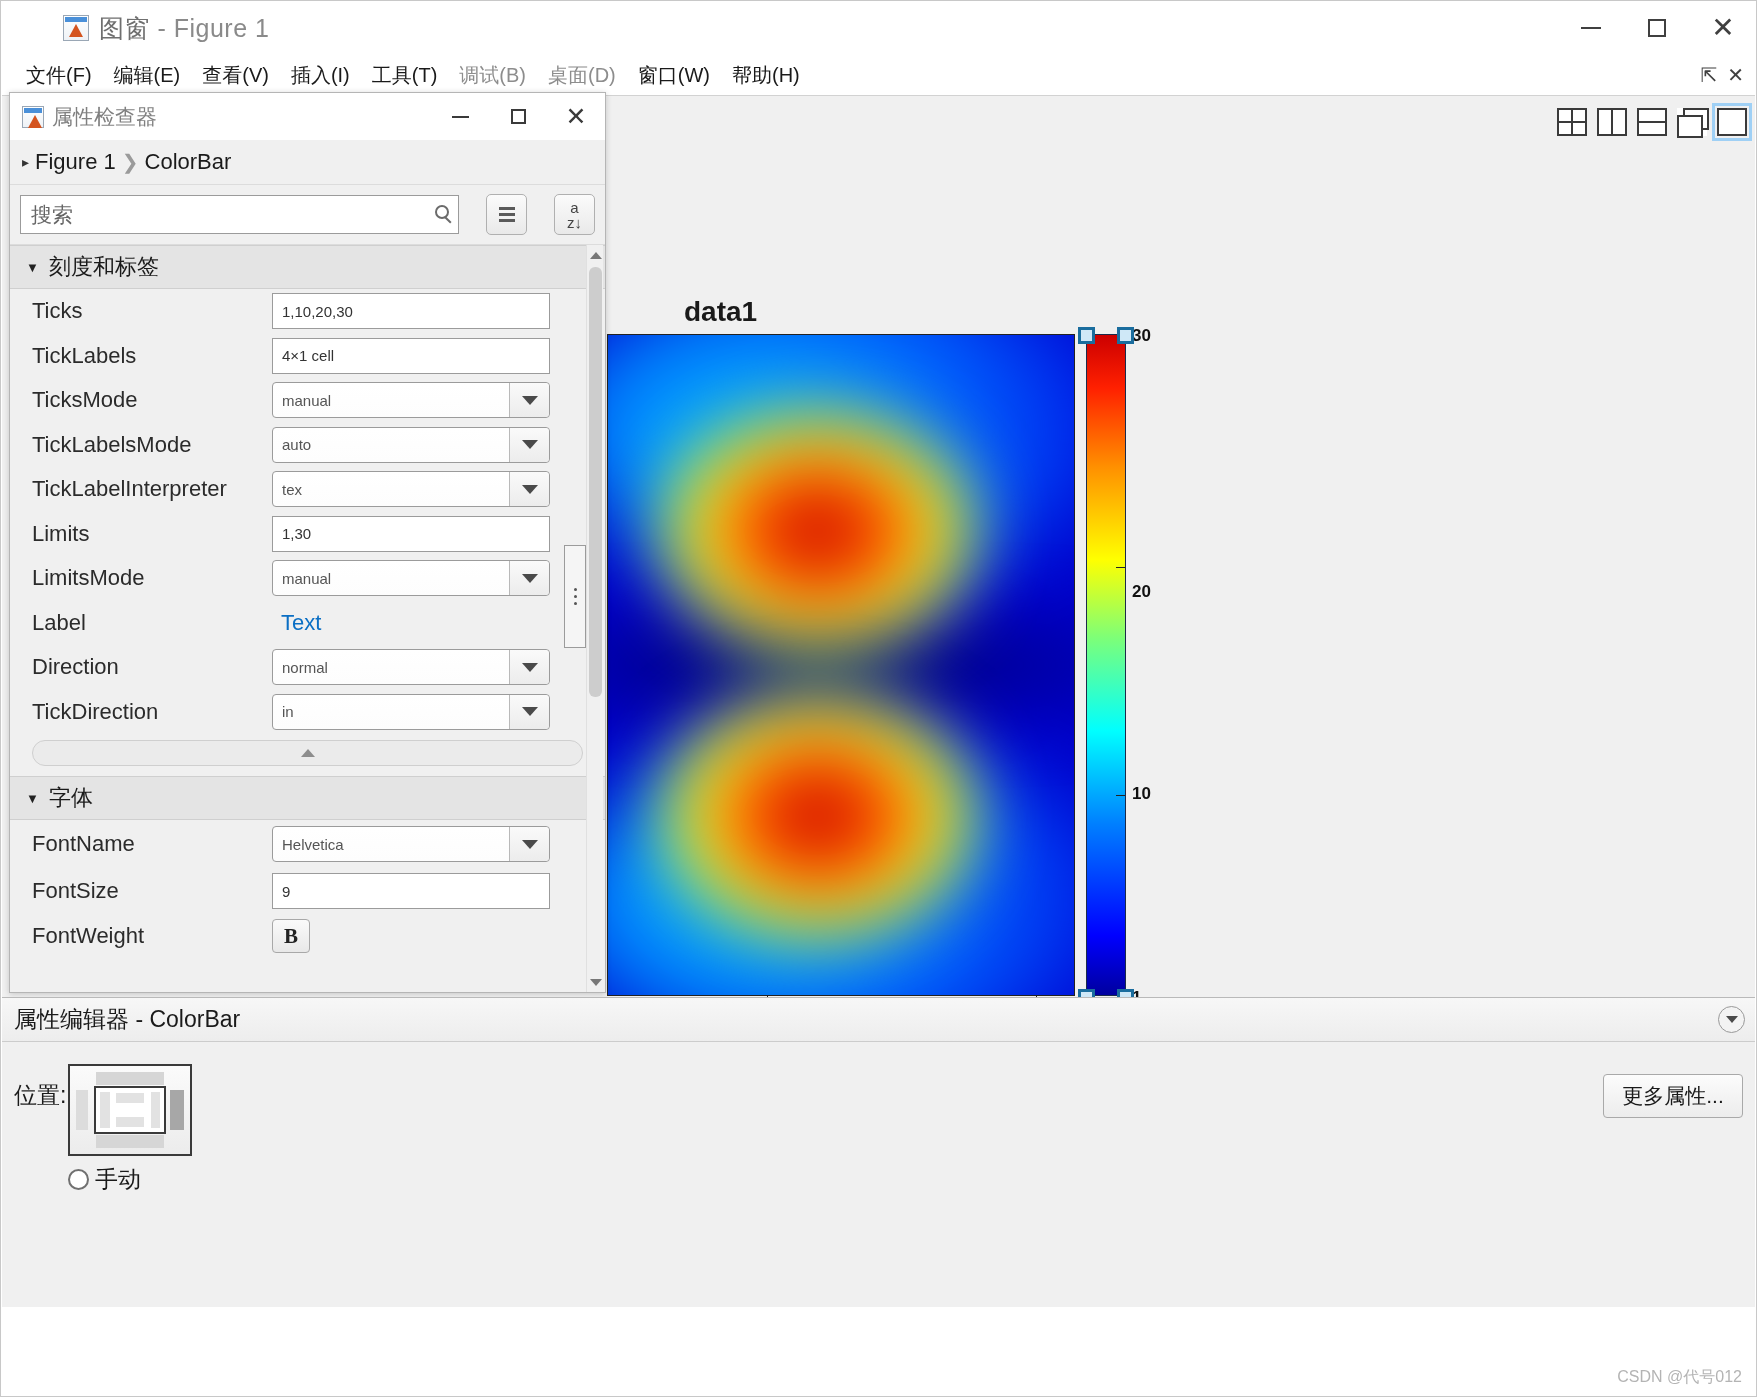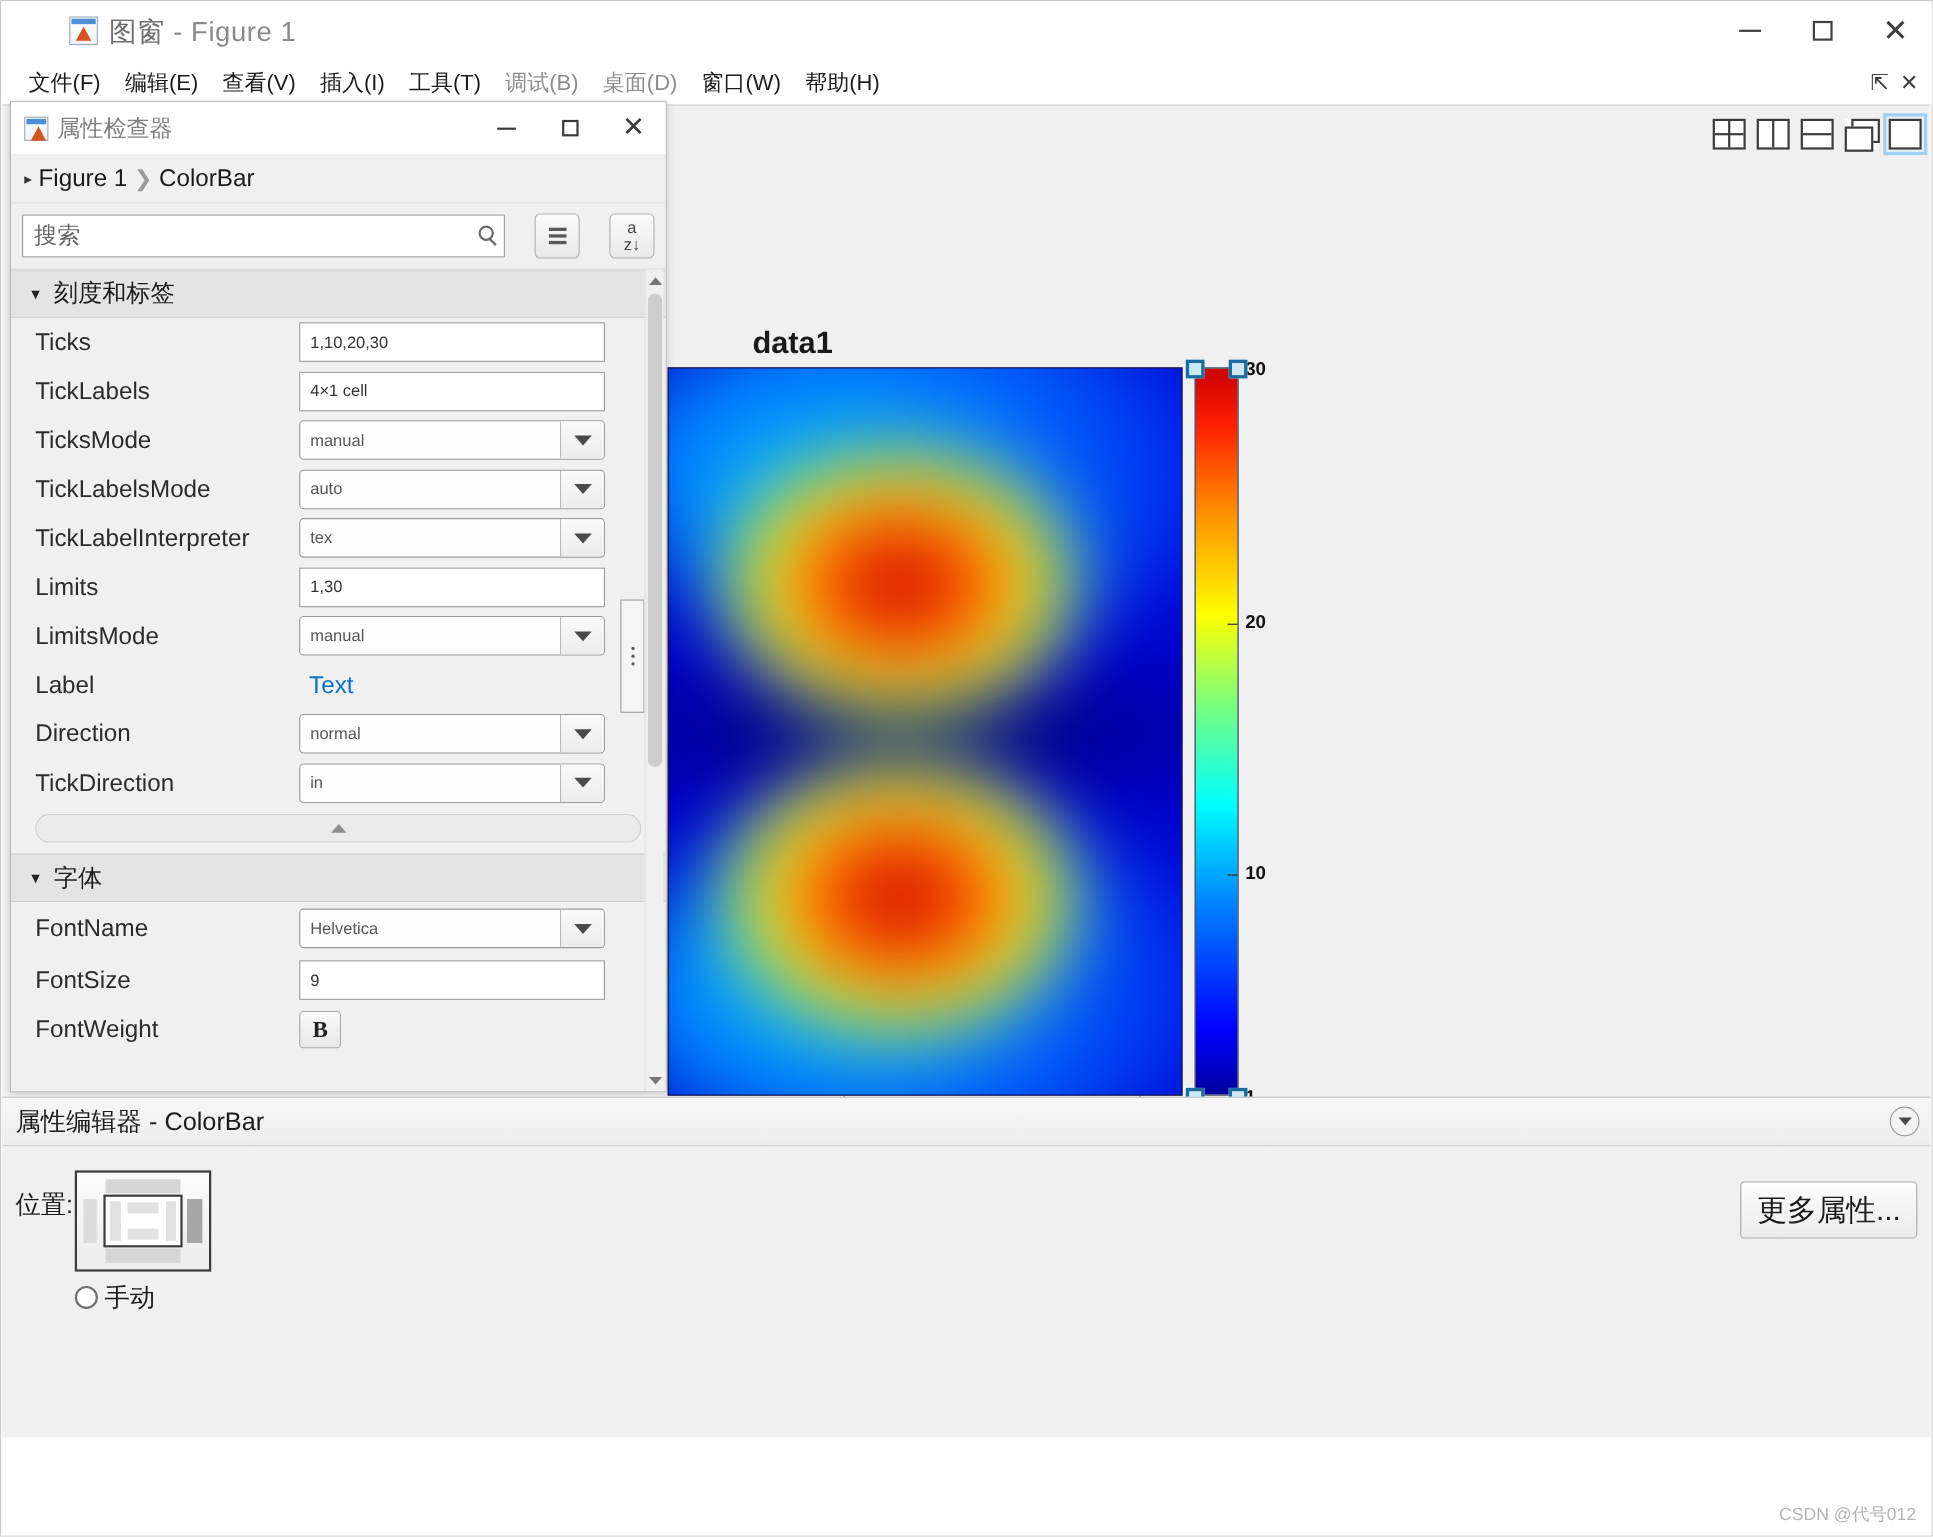--- a/index.html
+++ b/index.html
@@ -389,21 +389,21 @@
     width: 21px; height: 21px; border: 2px solid #707070; border-radius: 50%;
     background: #fff;
   }
   .radio-label { font-size: 23px; color:#1a1a1a; }
 
   .more-btn {
     position: absolute; right: 12px; top: 32px;
     padding: 7px 14px; min-width: 140px;
     border: 1px solid #a9a9a9; border-radius: 4px;
     background: linear-gradient(#fcfcfc,#ececec);
-    font-size: 27px; color: #1a1a1a; text-align:center;
+    font-size: 21px; color: #1a1a1a; text-align:center;
   }
 
   
   .watermark {
     position: absolute; right: 14px; bottom: 8px;
     font-size: 16px; color: #b4b4b4;
   }
   .statusstrip {
     position:absolute; left:1px; right:1px; top:1306px; bottom:1px;
     background:#ffffff;
@@ -472,21 +472,21 @@
     <div class="xtick" style="left:1034px;"></div>
     <div class="xlabel-num" style="left:765px;">50</div>
     <div class="xlabel-num" style="left:1034px;">100</div>
     <div class="xaxis-title">x坐标（mm）</div>
 
     <div class="colorbar">
       <div class="cb-tick" style="top:232px;"></div>
       <div class="cb-tick" style="top:460px;"></div>
     </div>
     <div class="cb-label" style="top:240px;">30</div>
-    <div class="cb-label" style="top:470px;">20</div>
+    <div class="cb-label" style="top:496px;">20</div>
     <div class="cb-label" style="top:698px;">10</div>
     <div class="cb-label" style="top:902px;">1</div>
 
     <div class="handle" style="left:1076px;top:231px;"></div>
     <div class="handle" style="left:1115px;top:231px;"></div>
     <div class="handle" style="left:1076px;top:893px;"></div>
     <div class="handle" style="left:1115px;top:893px;"></div>
   </div>
 
   <div class="inspector">

